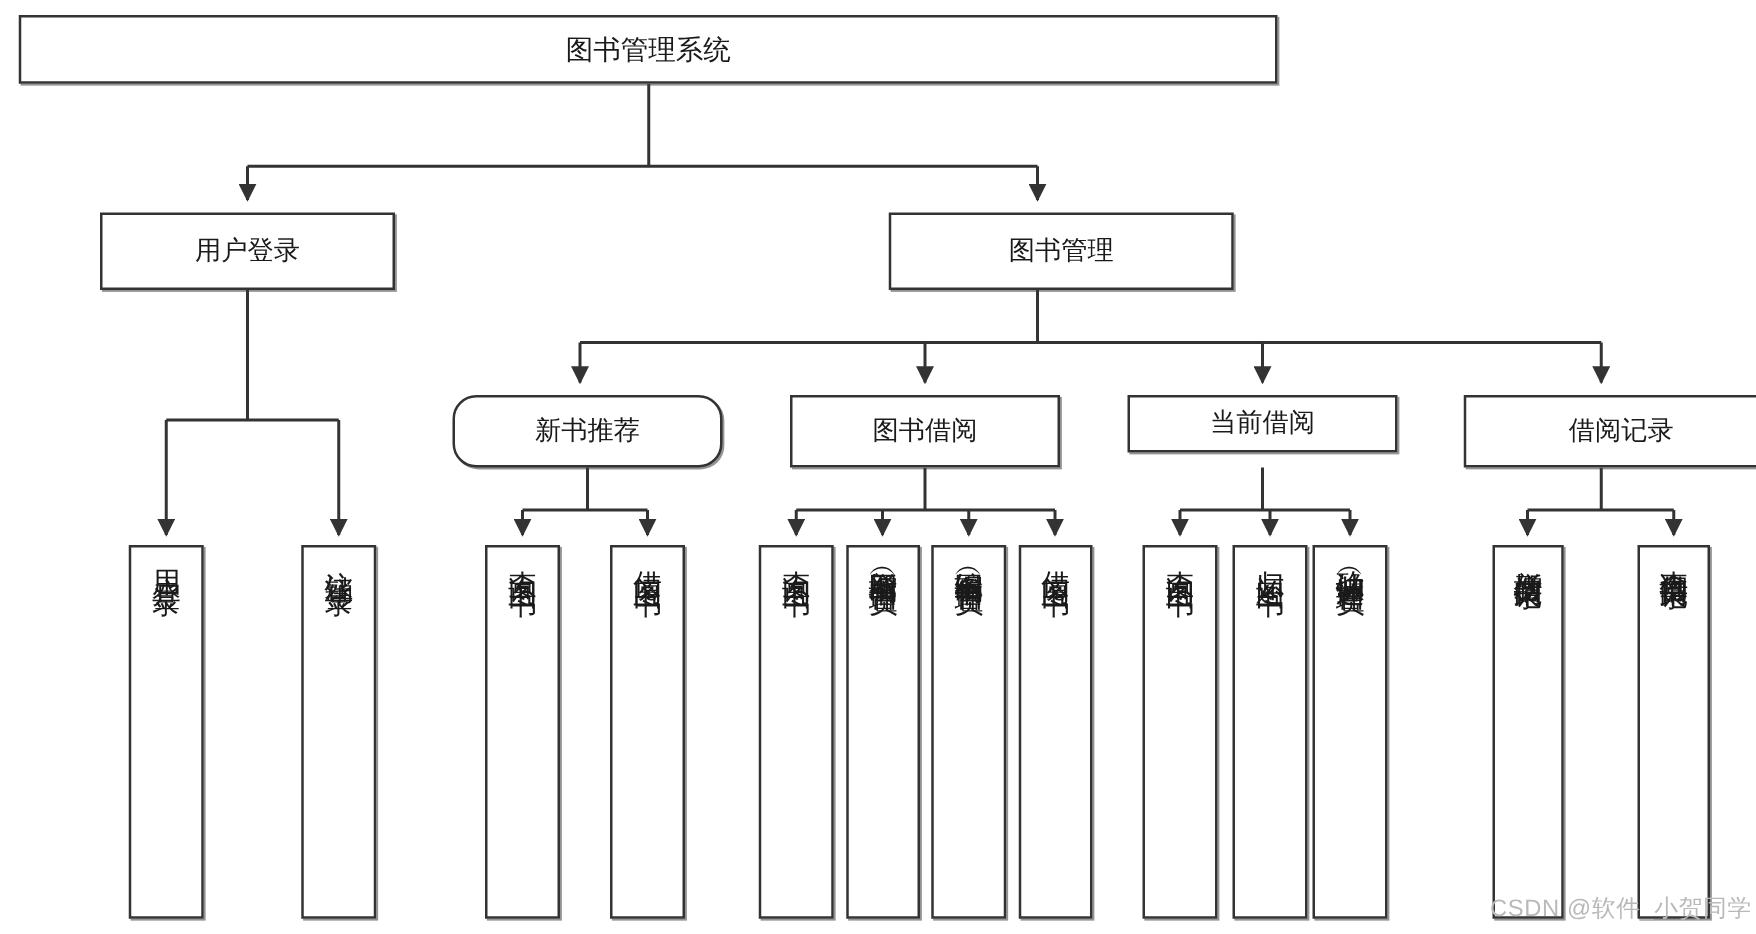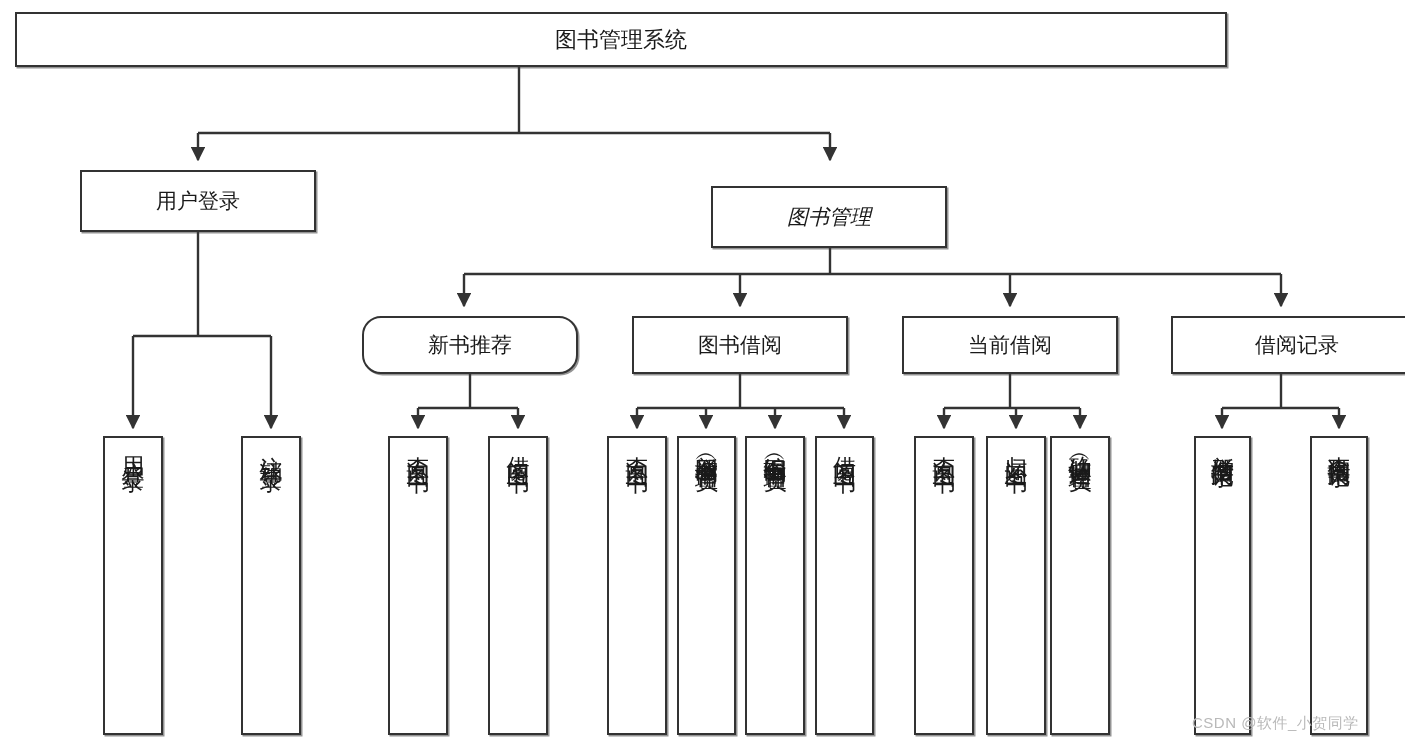--- a/index.html
+++ b/index.html
@@ -61,21 +61,21 @@
     letter-spacing: 5px;
     white-space: nowrap;
   }
   .node.leaf.tall .node-label {
     font-size: 23px;
     letter-spacing: 2px;
   }
   .watermark {
     position: absolute;
     color: #b9b9b9;
-    font-size: 15px;
+    font-size: 19px;
     white-space: nowrap;
     letter-spacing: 0.5px;
   }
 </style>
 </head>
 <body>
 
 <div id="canvas">
 
   <svg class="connectors" viewBox="0 0 1405 747">
@@ -121,38 +121,38 @@
       <path d="M 1016 408 L 1016 428" marker-end="url(#arrow)"></path>
       <path d="M 1080 408 L 1080 428" marker-end="url(#arrow)"></path>
 
       <path d="M 1281 374 L 1281 408"></path>
       <path d="M 1222 408 L 1339 408"></path>
       <path d="M 1222 408 L 1222 428" marker-end="url(#arrow)"></path>
       <path d="M 1339 408 L 1339 428" marker-end="url(#arrow)"></path>
     </g>
   </svg>
 
-  <div class="node root horiz" style="left:15px; top:12px; width:1212px; height:55px;">
+  <div class="node root horiz" style="left:15px; top:12px; width:1007px; height:55px;">
     <span class="node-label">图书管理系统</span>
   </div>
 
   <div class="node horiz" style="left:80px; top:170px; width:236px; height:62px;">
     <span class="node-label">用户登录</span>
   </div>
-  <div class="node horiz" style="left:711px; top:186px; width:236px; height:62px;font-style:italic;">
+  <div class="node horiz" style="left:711px; top:170px; width:276px; height:62px;">
     <span class="node-label">图书管理</span>
   </div>
 
   <div class="node horiz" style="left:362px; top:316px; width:216px; height:58px;border-radius:19px;">
     <span class="node-label">新书推荐</span>
   </div>
   <div class="node horiz" style="left:632px; top:316px; width:216px; height:58px;">
     <span class="node-label">图书借阅</span>
   </div>
-  <div class="node horiz" style="left:902px; top:316px; width:216px; height:58px;">
+  <div class="node horiz" style="left:902px; top:316px; width:216px; height:46px;">
     <span class="node-label">当前借阅</span>
   </div>
   <div class="node horiz" style="left:1171px; top:316px; width:252px; height:58px;">
     <span class="node-label">借阅记录</span>
   </div>
 
   <div class="node leaf" style="left:103px; top:436px; width:60px; height:299px;">
     <span class="node-label">用户登录</span>
   </div>
   <div class="node leaf" style="left:241px; top:436px; width:60px; height:299px;">

